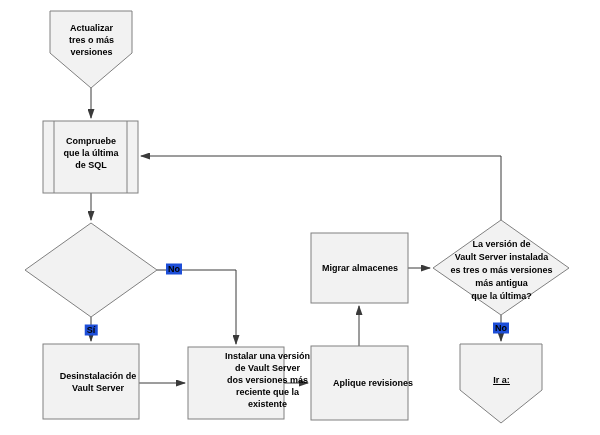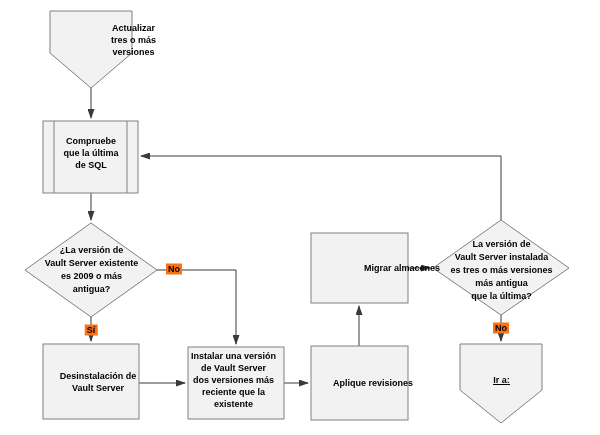--- a/index.html
+++ b/index.html
@@ -24,21 +24,21 @@
   }
   .lbl.lh13 { line-height: 13px; }
   .lbl.lh11 { line-height: 11px; text-decoration: underline; }
   .edge-lbl {
     position: absolute;
     transform: translate(-50%, -50%);
     font-size: 9px;
     font-weight: bold;
     line-height: 11px;
     color: #000000;
-    background: #f97316;
+    background: #1d4ed8;
     padding: 0 2px;
     white-space: nowrap;
     pointer-events: none;
   }
   .underline { text-decoration: underline; display: block; }
   .block { display: block; margin-top: 44px; }
 </style>
 </head>
 <body>
 
@@ -77,39 +77,35 @@
       <rect x="188" y="347" width="96" height="72"></rect>
       <rect x="311" y="346" width="97" height="74"></rect>
       <rect x="311" y="233" width="97" height="70"></rect>
 
       <polygon points="501,220 569,268 501,315 433,268"></polygon>
 
       <polygon points="460,344 542,344 542,390 501,423 460,390"></polygon>
     </g>
   </svg>
 
-  <div class="lbl" style="left:50px;  top:22px;  width:83px;margin-left:42px;">Actualizar
+  <div class="lbl" style="left:50px;  top:22px;  width:83px;">Actualizar
 tres o más
 versiones</div>
   <div class="lbl" style="left:43px;  top:135px; width:96px;">Compruebe
 que la última
 de SQL</div>
-  <div class="lbl lh13" style="left:21px; top:244px; width:141px;">¿La versión de
-Vault Server existente
-es 2009 o más
-antigua?</div>
   <div class="lbl" style="left:43px;  top:370px; width:110px;">Desinstalación de
 Vault Server</div>
-  <div class="lbl" style="left:188px; top:350px; width:91px;">Instalar una versión
+  <div class="lbl" style="left:188px; top:350px; width:91px;padding-left:34px;">Instalar una versión
 de Vault Server
 dos versiones más
 reciente que la
 existente</div>
   <div class="lbl" style="left:311px; top:377px; width:98px;padding-left:13px;">Aplique revisiones</div>
-  <div class="lbl" style="left:323px; top:262px; width:98px;padding-left:30px;">Migrar almacenes</div>
+  <div class="lbl" style="left:311px; top:262px; width:98px;">Migrar almacenes</div>
   <div class="lbl lh13" style="left:434px; top:238px; width:135px;">La versión de
 Vault Server instalada
 es tres o más versiones
 más antigua
 que la última?</div>
 
   <div class="lbl lh11" style="left:460px; top:364px; width:83px;">
     <span class="underline">Ir a:</span>
     <span class="block">Un único sitio</span>
   </div>

